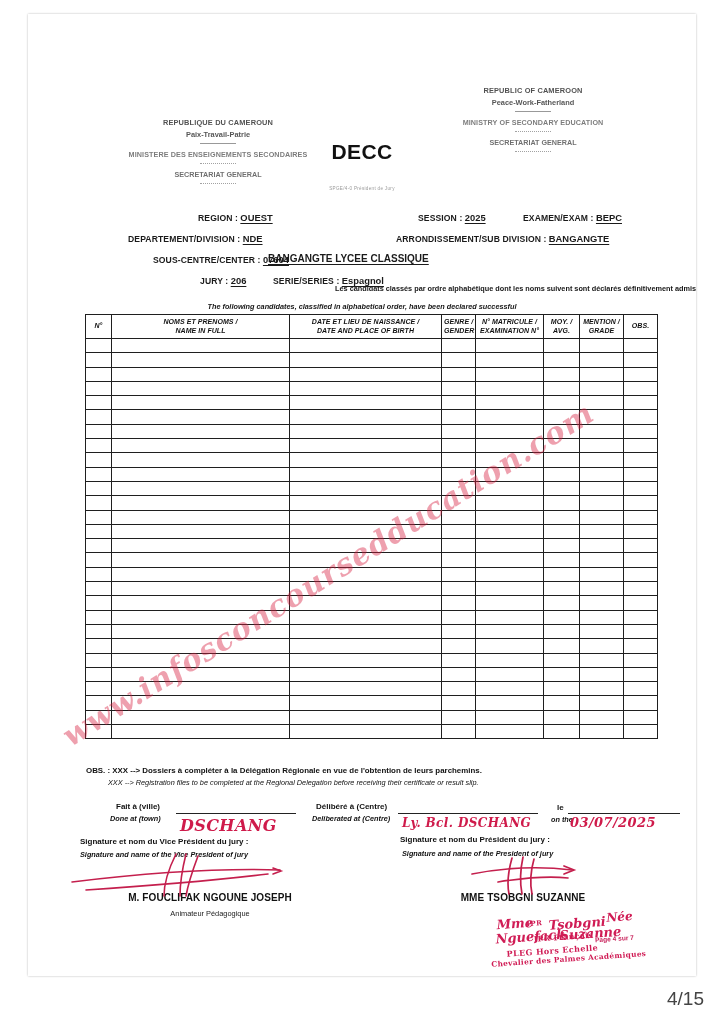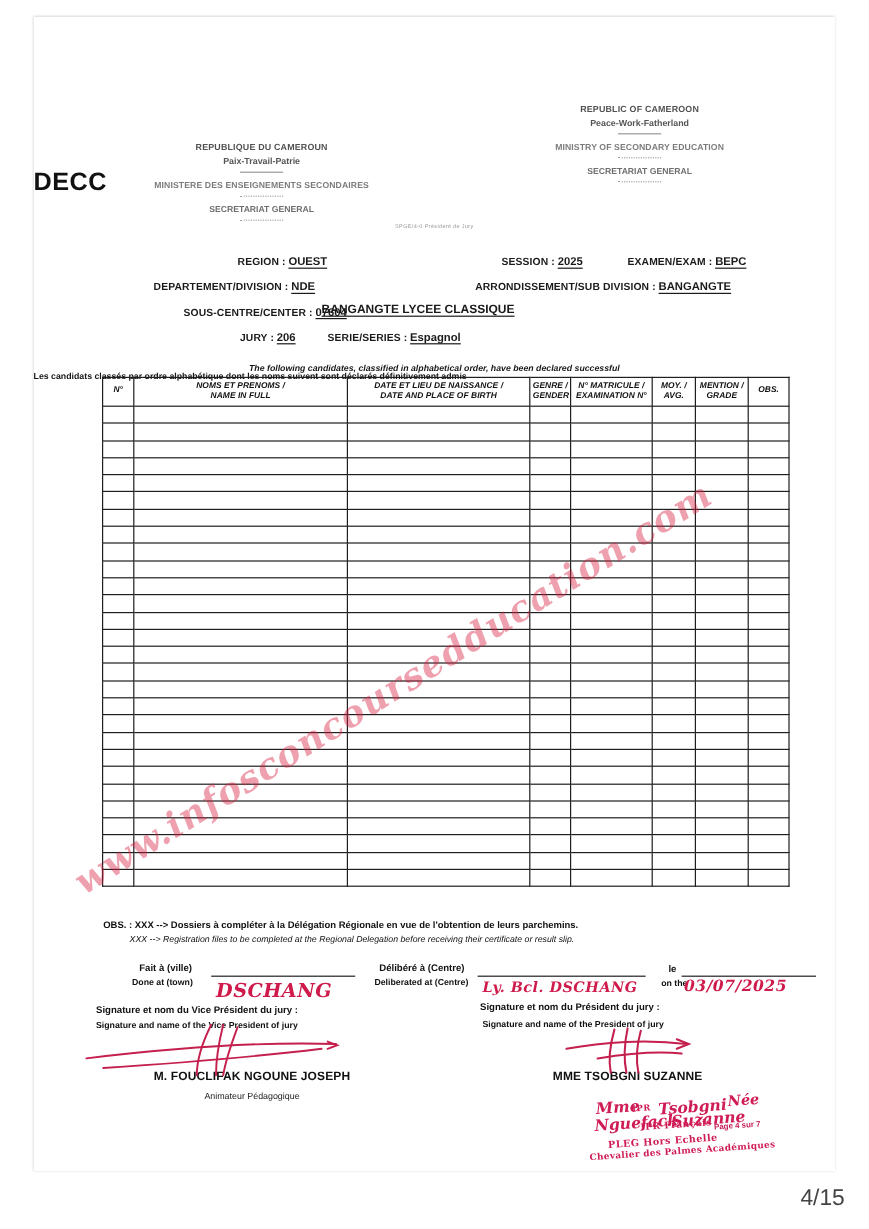--- a/index.html
+++ b/index.html
@@ -33,43 +33,43 @@
   .hdr .l1 { font-size:7.4px; font-weight:bold; letter-spacing:.15px; opacity:.82; }
   .hdr .l2 { font-size:7.4px; font-weight:bold; margin-top:3px; opacity:.80; }
   .rule { width:36px; height:1px; background:#555; margin:4px auto 6px; opacity:.6; }
   .rule.dotted { border-top:1px dotted #666; background:none; height:0; }
   .hdr .l3 { font-size:7.2px; font-weight:bold; opacity:.62; letter-spacing:.1px; }
   .hdr .l4 { font-size:7.2px; font-weight:bold; opacity:.68; margin-top:1px; }
 
   
   .decc {
     position:absolute; top:126px; left:0; width:100%;
-    text-align:left; font-size:21px; font-weight:bold;
+    text-align:center; font-size:21px; font-weight:bold;
     letter-spacing:.4px; color:#111;
   }
   .bordereau {
     position:absolute; top:154px; left:0; width:100%;
     text-align:center; font-size:14.5px; font-weight:bold;
     font-style:italic; color:#111; letter-spacing:.2px;
   }
   .subtitle-faint {
     position:absolute; top:172px; left:0; width:100%;
     text-align:center; font-size:4.6px; color:#9a9a9a;
     letter-spacing:.3px;
   }
 
   
   .meta { position:absolute; left:0; width:100%; font-size:8.6px; color:#1a1a1a; }
   .meta .lbl { font-weight:bold; letter-spacing:.1px; }
   .meta .val { font-weight:bold; text-decoration:underline; text-underline-offset:2px; font-size:9.4px; }
   .m-abs { position:absolute; white-space:nowrap; }
 
   .note1 {
-    position:absolute; top:295px; left:0; width:100%;
-    text-align:left; font-size:7.3px; font-weight:bold; color:#161616;
+    position:absolute; top:270px; left:0; width:100%;
+    text-align:right; font-size:7.3px; font-weight:bold; color:#161616;
   }
   .note2 {
     position:absolute; top:288px; left:0; width:100%;
     text-align:center; font-size:7.3px; font-weight:bold; font-style:italic; color:#161616;
   }
 
   
   table.grid {
     position:absolute; left:57px; top:300px;
     width:556px;
@@ -104,21 +104,21 @@
     font-size:7.9px; font-weight:bold; color:#111;
   }
   .obs2 {
     position:absolute; left:80px; top:764px; width:560px;
     font-size:7.3px; font-weight:normal; font-style:italic; color:#111;
   }
 
   
   .sigblk { position:absolute; left:0; top:780px; width:100%; height:200px; }
   .s-lbl-fr { font-size:8px; font-weight:bold; color:#111; }
-  .s-lbl-en { font-size:7.3px; font-weight:bold; color:#111; }
+  .s-lbl-en { font-size:7.3px; font-weight:bold; font-style:italic; color:#111; }
   .fill-line { border-bottom:1px solid #222; height:1px; }
   .hand {
     font-family:"DejaVu Serif", serif;
     color:#cf1b4b; font-style:italic; font-weight:bold;
     letter-spacing:.4px;
     margin-top:20px;
   }
   .name-big { font-size:10px; font-weight:bold; color:#111; letter-spacing:.1px; }
   .role-sm  { font-size:7.4px; color:#222; }
 

